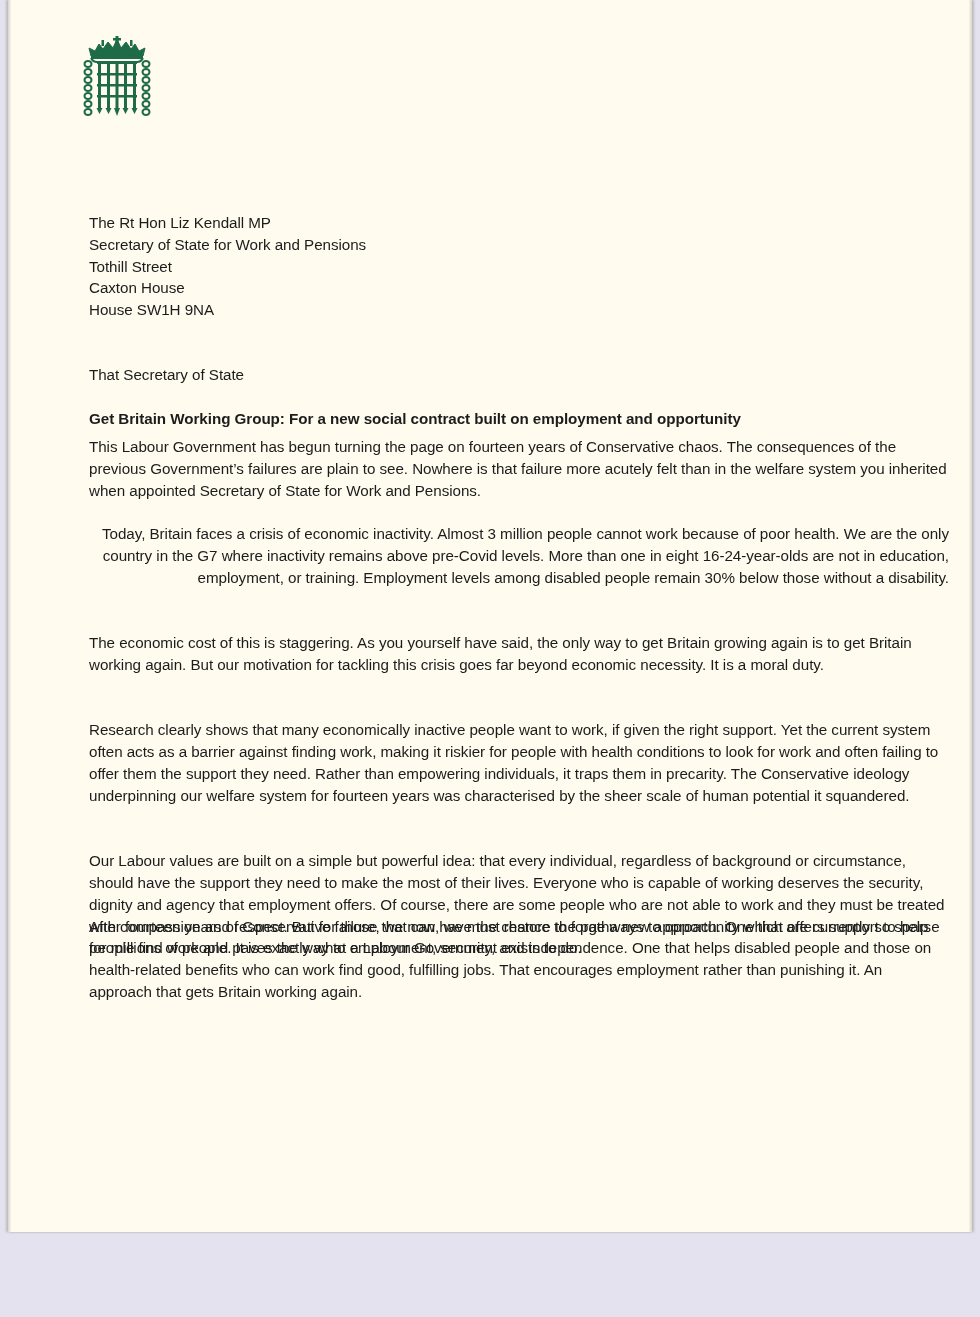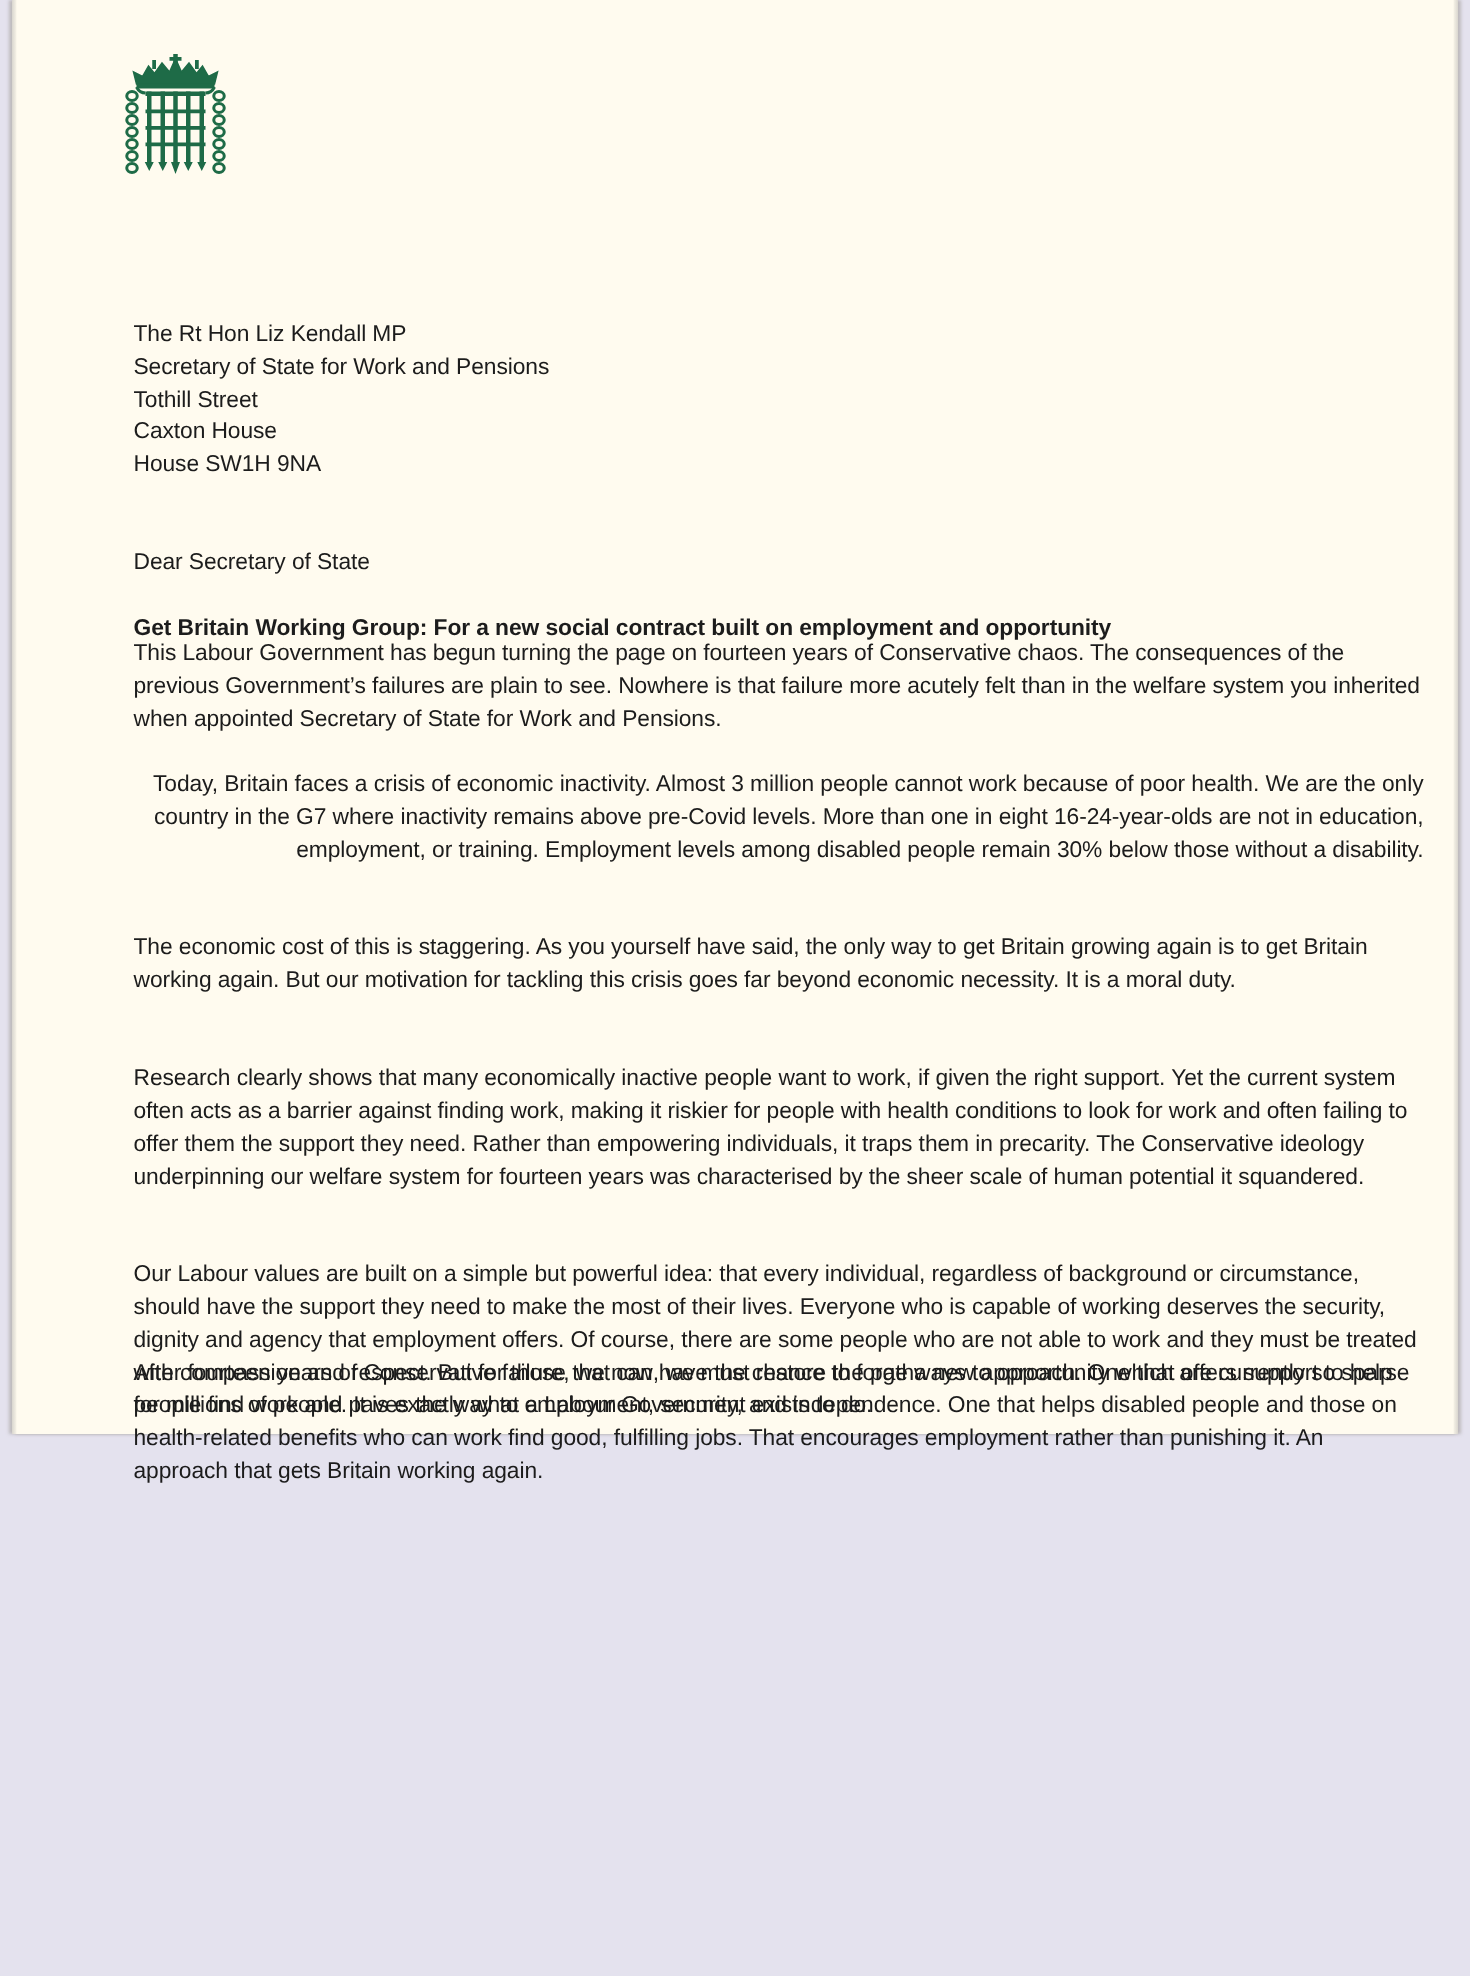--- a/index.html
+++ b/index.html
@@ -12,21 +12,21 @@
       background: #e4e2ee;
       position: relative;
       overflow: hidden;
       font-family: "Liberation Sans", "DejaVu Sans", sans-serif;
     }
     .page {
       position: absolute;
       left: 8px;
       top: 0;
       width: 964px;
-      height: 956px;
+      height: 1232px;
       background: #fffbef;
       box-shadow: -2px 0 2px rgba(160,155,150,0.55), 2px 0 2px rgba(160,155,150,0.55);
     }
     .page::before {
       content: "";
       position: absolute;
       left: 0; top: 0; bottom: 0;
       width: 3px;
       background: linear-gradient(to right, #d9d6cf, #f7f3e7);
     }
@@ -50,21 +50,21 @@
       width: 860px;
       color: #1c1c1c;
       font-size: 15.2px;
       line-height: 21.8px;
       letter-spacing: -0.05px;
     }
     .address { top: 212px; }
     .address div { height: 21.8px; white-space: nowrap; }
     .salutation { top: 364px; }
     .subject { top: 408px; font-weight: bold; white-space: nowrap; }
-    .body-text { top: 425px; }
+    .body-text { top: 436px; }
     .body-text p { margin: 0 0 21.8px 0; }
     .body-text p:nth-child(1) { height: 65.4px; }
     .body-text p:nth-child(2) { height: 87.2px; text-align: right; }
     .body-text p:nth-child(3) { height: 65.4px; }
     .body-text p:nth-child(4) { height: 109px; }
     .body-text p:nth-child(5) { height: 43.6px; }
     .body-text p:nth-child(6) { height: 130.8px; }
     .body-text p:nth-child(7) { height: 87.2px; }
   </style>
 </head>
@@ -115,21 +115,21 @@
   </svg>
 
   <div class="text address">
     <div>The Rt Hon Liz Kendall MP</div>
     <div>Secretary of State for Work and Pensions</div>
     <div>Tothill Street</div>
     <div>Caxton House</div>
     <div>House SW1H 9NA</div>
   </div>
 
-  <div class="text salutation">Dear Secretary of State</div>
+  <div class="text salutation">That Secretary of State</div>
 
   <div class="text subject">Get Britain Working Group: For a new social contract built on employment and opportunity</div>
 
   <div class="text body-text">
     <p>This Labour Government has begun turning the page on fourteen years of Conservative chaos. The consequences of the previous Government’s failures are plain to see. Nowhere is that failure more acutely felt than in the welfare system you inherited when appointed Secretary of State for Work and Pensions.</p>
     <p>Today, Britain faces a crisis of economic inactivity. Almost 3 million people cannot work because of poor health. We are the only country in the G7 where inactivity remains above pre-Covid levels. More than one in eight 16-24-year-olds are not in education, employment, or training. Employment levels among disabled people remain 30% below those without a disability.</p>
     <p>The economic cost of this is staggering. As you yourself have said, the only way to get Britain growing again is to get Britain working again. But our motivation for tackling this crisis goes far beyond economic necessity. It is a moral duty.</p>
     <p>Research clearly shows that many economically inactive people want to work, if given the right support. Yet the current system often acts as a barrier against finding work, making it riskier for people with health conditions to look for work and often failing to offer them the support they need. Rather than empowering individuals, it traps them in precarity. The Conservative ideology underpinning our welfare system for fourteen years was characterised by the sheer scale of human potential it squandered.</p>
     <p>Our Labour values are built on a simple but powerful idea: that every individual, regardless of background or circumstance, should have the support they need to make the most of their lives. Everyone who is capable of working deserves the security, dignity and agency that employment offers. Of course, there are some people who are not able to work and they must be treated with compassion and respect. But for those that can, we must restore the pathways to opportunity which are currently so sparse for millions of people. It is exactly what a Labour Government exists to do.</p>
     <p>After fourteen years of Conservative failure, we now have the chance to forge a new approach. One that offers support to help people find work and paves the way to employment, security, and independence. One that helps disabled people and those on health-related benefits who can work find good, fulfilling jobs. That encourages employment rather than punishing it. An approach that gets Britain working again.</p>

